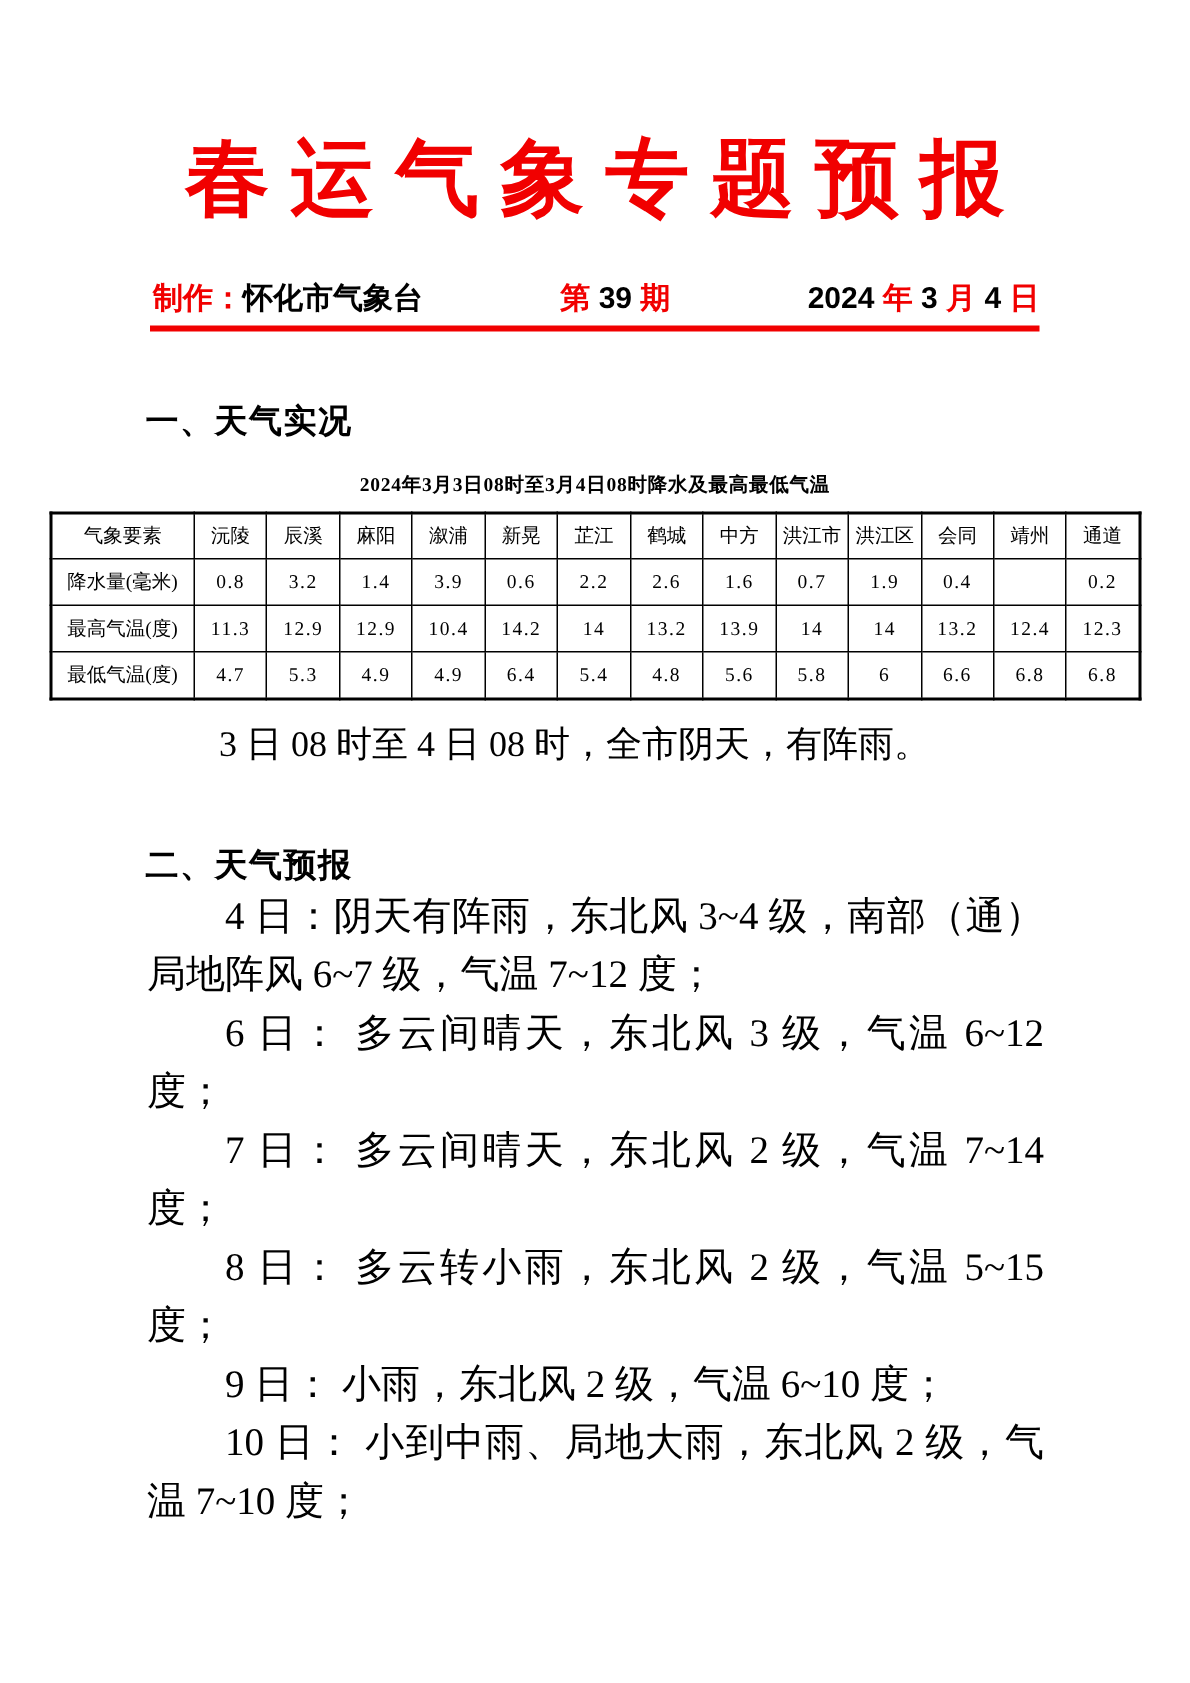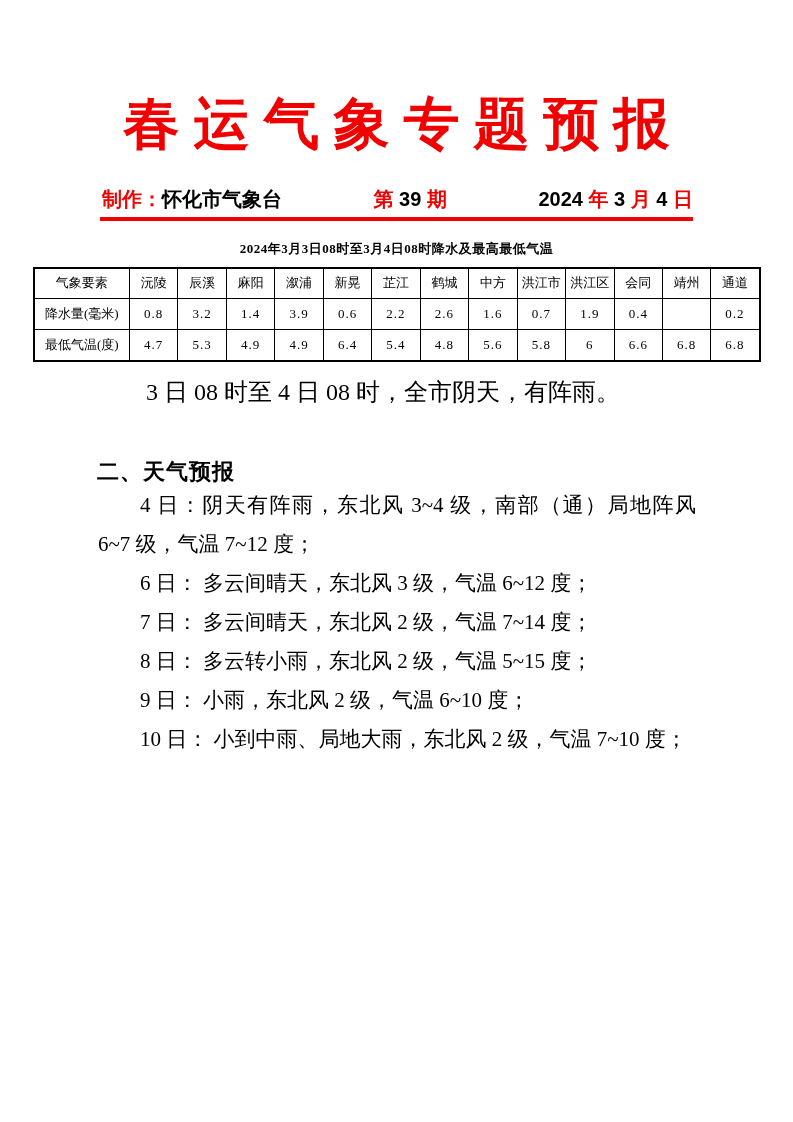--- a/index.html
+++ b/index.html
@@ -15,21 +15,21 @@
     position:relative;
     overflow:hidden;
   }
   .page{width:793px;height:1122px;position:relative;}
 
   
   .doc-title{
     margin:86px 0 0 0;
     text-align:center;
     color:var(--red);
-    font-family:Liberation Sans, sans-serif;
+    font-family:Liberation Mono, monospace;
     font-weight:bold;
     font-size:56px;
     line-height:1.35;
     letter-spacing:14px;
     text-indent:14px; 
     white-space:nowrap;
   }
   .meta-line{
     margin:24px 100px 0 102px;
     display:flex;
@@ -100,41 +100,42 @@
   }
   .summary-para{
     margin-top:11px;
   }
   .intro-para{
     margin-top:14px;
   }
   .intro-para b{font-weight:bold;}
   .day-item{
     margin:0 97px 0 98px;
-    font-size:21px;
+    font-size:26px;
     line-height:39px;
     text-align:justify;
     text-indent:2em;
   }
 </style>
 </head>
 <body>
 
 <div class="page">
 
   <h1 class="doc-title">春运气象专题预报</h1>
 
   <div class="meta-line">
     <span><span class="red">制作：</span><span>怀化市气象台</span></span>
     <span><span class="red">第</span><span> 39 </span><span class="red">期</span></span>
     <span><span>2024 </span><span class="red">年</span><span> 3 </span><span class="red">月</span><span> 4 </span><span class="red">日</span></span>
   </div>
 
   <hr class="red-rule">
 
+  <h2 class="sec-heading">一、天气实况</h2>
 
   <div class="table-title">2024年3月3日08时至3月4日08时降水及最高最低气温</div>
 
   <table class="obs">
     <colgroup>
       <col class="label-col">
       <col>
         <col>
         <col>
         <col>
@@ -175,20 +176,36 @@
       <td class="num">2.2</td>
       <td class="num">2.6</td>
       <td class="num">1.6</td>
       <td class="num">0.7</td>
       <td class="num">1.9</td>
       <td class="num">0.4</td>
       <td class="num"></td>
       <td class="num">0.2</td>
     </tr>
     <tr>
+      <td>最高气温(度)</td>
+      <td class="num">11.3</td>
+      <td class="num">12.9</td>
+      <td class="num">12.9</td>
+      <td class="num">10.4</td>
+      <td class="num">14.2</td>
+      <td class="num">14</td>
+      <td class="num">13.2</td>
+      <td class="num">13.9</td>
+      <td class="num">14</td>
+      <td class="num">14</td>
+      <td class="num">13.2</td>
+      <td class="num">12.4</td>
+      <td class="num">12.3</td>
+    </tr>
+    <tr>
       <td>最低气温(度)</td>
       <td class="num">4.7</td>
       <td class="num">5.3</td>
       <td class="num">4.9</td>
       <td class="num">4.9</td>
       <td class="num">6.4</td>
       <td class="num">5.4</td>
       <td class="num">4.8</td>
       <td class="num">5.6</td>
       <td class="num">5.8</td>

